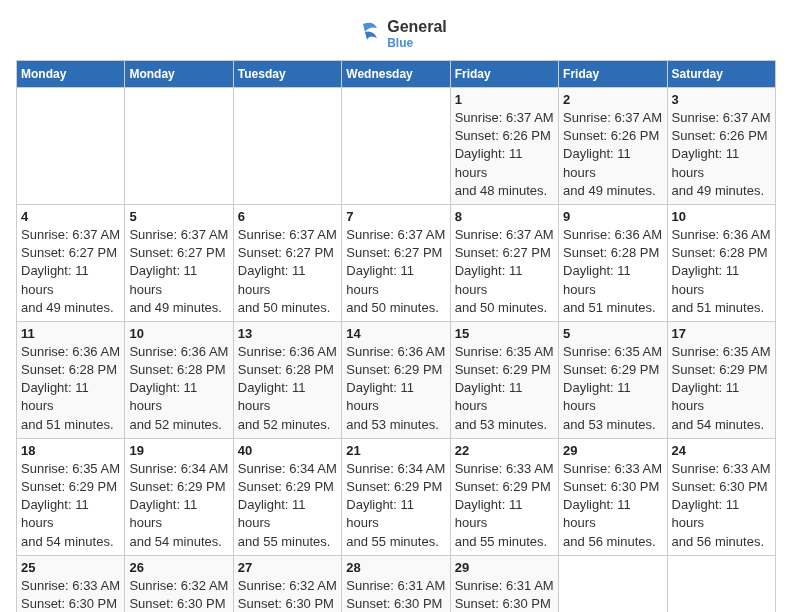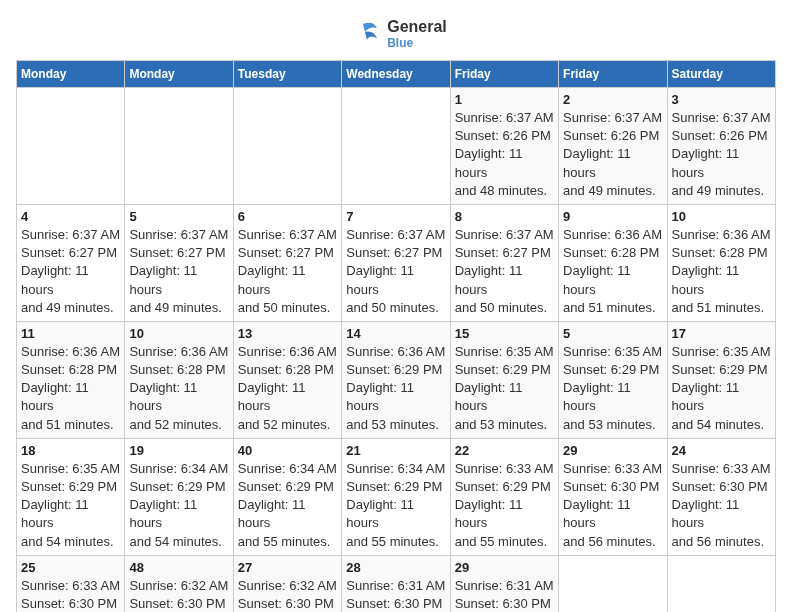--- a/index.html
+++ b/index.html
@@ -294,21 +294,21 @@
       </tr>
       <tr>
         <td>
           <span class="day-num">25</span>
           <div class="day-info" style="white-space: pre-line;">Sunrise: 6:33 AM
 Sunset: 6:30 PM
 Daylight: 11 hours
 and 57 minutes.</div>
         </td>
         <td>
-          <span class="day-num">48</span>
+          <span class="day-num">26</span>
           <div class="day-info" style="white-space: pre-line;">Sunrise: 6:32 AM
 Sunset: 6:30 PM
 Daylight: 11 hours
 and 57 minutes.</div>
         </td>
         <td>
           <span class="day-num">27</span>
           <div class="day-info" style="white-space: pre-line;">Sunrise: 6:32 AM
 Sunset: 6:30 PM
 Daylight: 11 hours

